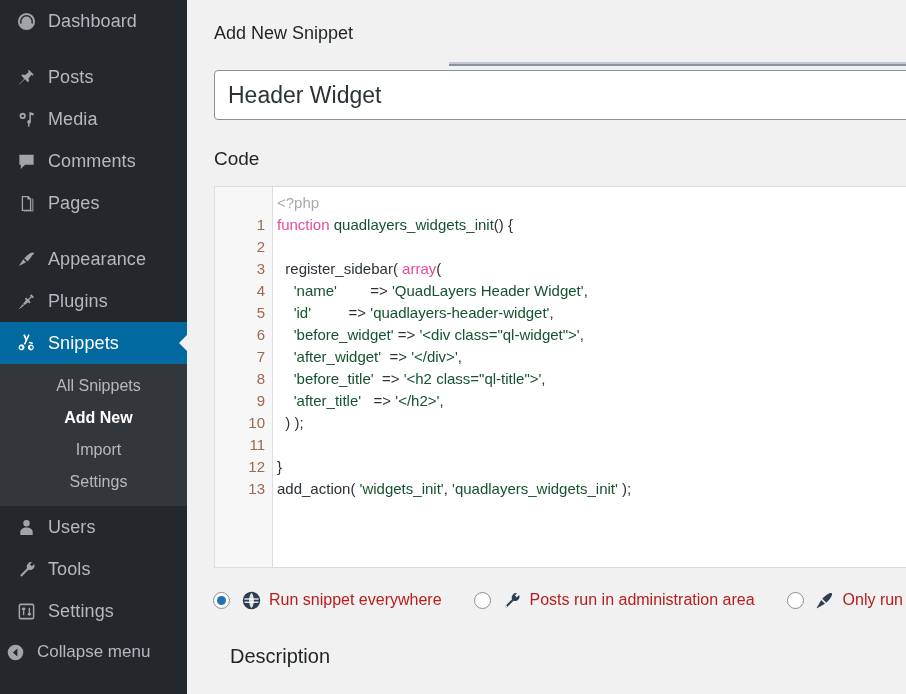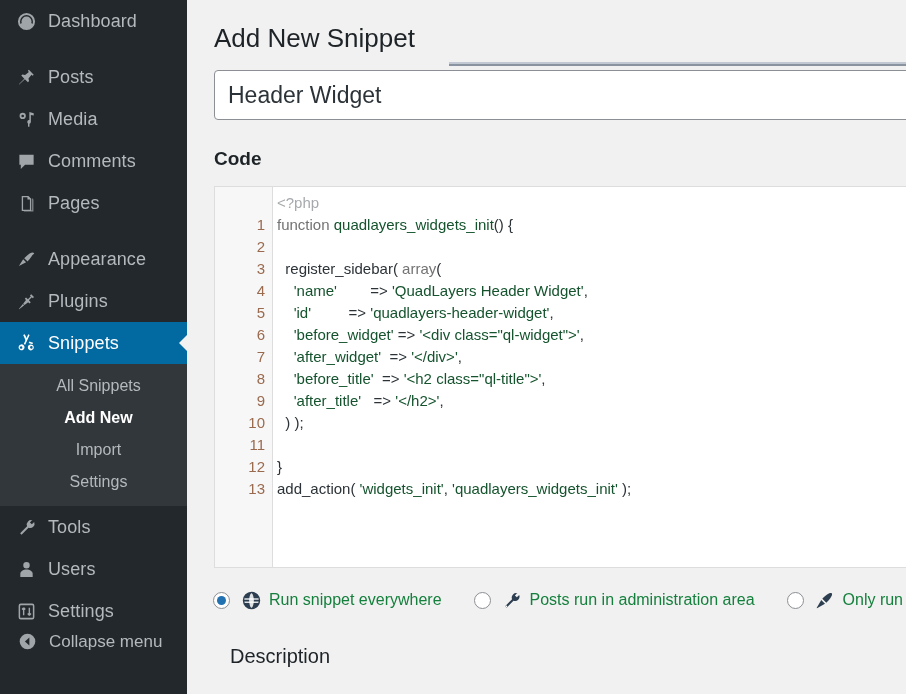--- a/index.html
+++ b/index.html
@@ -91,23 +91,23 @@
     white-space: nowrap;
     text-align: center;
   }
   .sub-item.current {
     color: #fff;
     font-weight: bold;
   }
 
   #collapse {
     display: flex;
-    align-items: flex-start;
+    align-items: center;
     height: 40px;
-    padding-left: 12px;
+    padding-left: 0;
     color: #b4b9be;
     font-size: 17px;
     cursor: pointer;
   }
   #collapse .mi {
     width: 30px; min-width: 30px;
     display: flex; align-items: center; justify-content: center;
     color: #a0a5aa;
   }
   #collapse .lbl { margin-left: 7px; }
@@ -116,21 +116,21 @@
   #main {
     position: absolute;
     left: 187px; top: 0;
     width: 719px;
     height: 694px;
     background: #f1f1f1;
     overflow: hidden;
   }
 
   #page-title {
-    font-size: 26px;
+    font-size: 18px;
     font-weight: 400;
     color: #1d2327;
     padding: 22px 0 14px 27px;
     line-height: 1.3;
     border-radius: 19px;
   }
 
   
   #edge-strip {
     position: absolute;
@@ -164,21 +164,21 @@
     font-size: 23px;
     color: #2c3338;
     outline: none;
   }
 
   #code-heading {
     position: absolute;
     left: 27px;
     top: 148px;
     font-size: 19px;
-    font-weight: 700;
+    font-weight: 400;
     color: #1d2327;
   }
 
   
   #editor {
     position: absolute;
     left: 27px;
     top: 186px;
     width: 900px;
     height: 382px;
@@ -211,21 +211,21 @@
     overflow: hidden;
   }
   .cl {
     height: 22px;
     line-height: 22px;
     font-size: 15px;
     white-space: pre;
     color: #2c3338;
   }
   .ph   { color: #a7aaad; }
-  .kw   { color: #737373; }
+  .kw   { color: #ec4899; }
   .fn   { color: #14532d; }
   .str  { color: #14532d; }
   .plain{ color: #2c3338; }
   .op   { color: #2c3338; }
 
   
   #scope-row {
     position: absolute;
     left: 213px;
     top: 590px;
@@ -262,21 +262,21 @@
     width: 22px; min-width: 22px;
     height: 20px;
     display: flex;
     align-items: center;
     justify-content: center;
     margin-right: 7px;
     color: #2c3e50;
   }
   .scope-label {
     font-size: 16px;
-    color: #15803d;
+    color: #b91c1c;
   }
 
   #desc-heading {
     position: absolute;
     left: 43px;
     top: 645px;
     font-size: 20px;
     font-weight: 400;
     color: #1d2327;
   }
@@ -376,34 +376,34 @@
     <div id="submenu">
       <span class="sub-item">All Snippets</span>
       <span class="sub-item current">Add New</span>
       <span class="sub-item">Import</span>
       <span class="sub-item">Settings</span>
     </div>
 
     <div class="menu-top">
       <span class="mi">
         <svg width="19" height="19" viewBox="0 0 20 20" fill="currentColor">
-          <path d="M16.6 2.6a4.6 4.6 0 00-6 6L3.3 16l1.5 1.5 7.3-7.3a4.6 4.6 0 006-6l-2.5 2.5-2-2 2-2.1z"></path>
-        </svg>
-      </span>
-      <span class="lbl">Tools</span>
-    </div>
-
-    <div class="menu-top">
-      <span class="mi">
-        <svg width="19" height="19" viewBox="0 0 20 20" fill="currentColor">
           <path d="M10 2.2a3.4 3.4 0 100 6.8 3.4 3.4 0 000-6.8z"></path>
           <path d="M10 10c-3.6 0-6.5 2-6.5 4.5v3.3h13v-3.3C16.5 12 13.6 10 10 10z"></path>
         </svg>
       </span>
       <span class="lbl">Users</span>
+    </div>
+
+    <div class="menu-top">
+      <span class="mi">
+        <svg width="19" height="19" viewBox="0 0 20 20" fill="currentColor">
+          <path d="M16.6 2.6a4.6 4.6 0 00-6 6L3.3 16l1.5 1.5 7.3-7.3a4.6 4.6 0 006-6l-2.5 2.5-2-2 2-2.1z"></path>
+        </svg>
+      </span>
+      <span class="lbl">Tools</span>
     </div>
 
     <div class="menu-top">
       <span class="mi">
         <svg width="19" height="19" viewBox="0 0 20 20" fill="currentColor">
           <rect x="2.5" y="2.5" width="15" height="15" rx="1.5" fill="none" stroke="currentColor" stroke-width="1.6"></rect>
           <path d="M7 6v8M7 6L5.3 7.8M7 6l1.7 1.8M13 14V6M13 14l-1.7-1.8M13 14l1.7-1.8" stroke="currentColor" stroke-width="1.5" fill="none"></path>
         </svg>
       </span>
       <span class="lbl">Settings</span>

